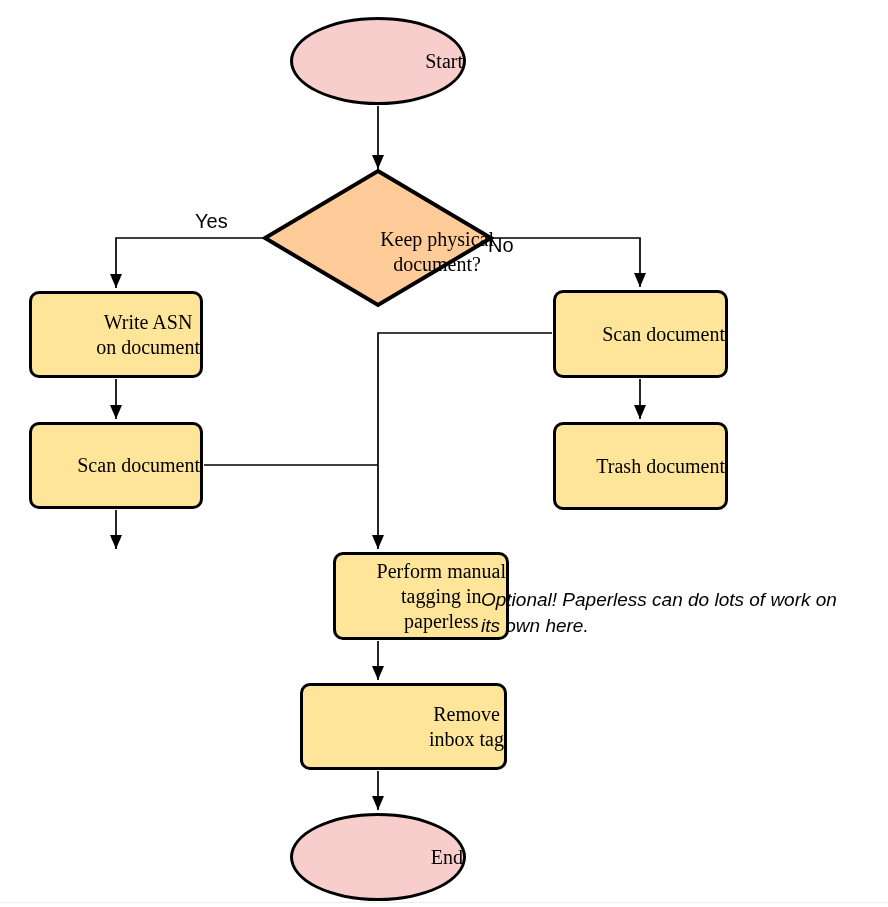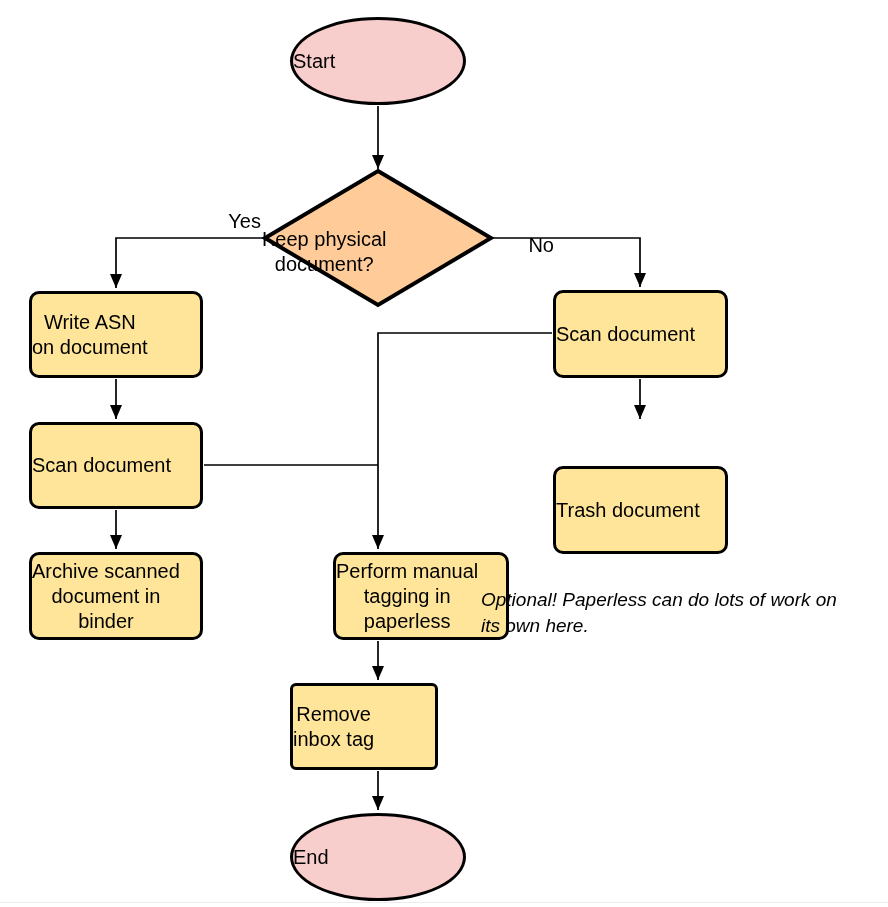--- a/index.html
+++ b/index.html
@@ -15,43 +15,43 @@
     position:relative;
     width:888px;height:907px;
     background:var(--background);
     font-family:"Liberation Sans", sans-serif;
     color:var(--stroke);
     overflow:hidden;
   }
   svg.edges{position:absolute;left:0;top:0;width:888px;height:907px;}
   .node{
     position:absolute;
-    display:flex;align-items:center;justify-content:flex-start;
+    display:flex;align-items:center;justify-content:flex-end;
     box-sizing:border-box;
     text-align:center;
-    font-size:20px;line-height:25px;
+    font-size:20px;line-height:25px;font-family:Liberation Serif, serif;
   }
   .node-label{white-space:pre-line;}
   .terminal{
     background:var(--terminal-fill);
     border:3px solid var(--stroke);
     border-radius:50%;
   }
   .process{
     background:var(--process-fill);
     border:3px solid var(--stroke);
     border-radius:10px;
   }
   .decision{background:transparent;border:none;}
   .decision svg{position:absolute;left:0;top:0;}
   .decision .node-label{position:relative;margin-top:28px;}
   .edge-label{
     position:absolute;
     font-size:20px;line-height:22px;
-    text-align:right;width:66px;
+    text-align:left;width:66px;
   }
   .annotation{
     position:absolute;
     left:481px;top:587px;width:410px;
     font-size:19px;line-height:26px;
     font-style:italic;
     white-space:pre-line;
   }
   .divider{
     position:absolute;left:0;top:902px;width:888px;height:1px;
@@ -97,41 +97,36 @@
 
   <div class="node process" style="left:29px;top:291px;width:174px;height:87px;">
     <span class="node-label">Write ASN
 on document</span>
   </div>
 
   <div class="node process" style="left:29px;top:422px;width:174px;height:87px;">
     <span class="node-label">Scan document</span>
   </div>
 
-  <div class="node process" style="left:29px;top:552px;width:174px;height:88px;">
-    <span class="node-label">Archive scanned
-document in
-binder</span>
-  </div>
 
   <div class="node process" style="left:553px;top:290px;width:175px;height:88px;">
     <span class="node-label">Scan document</span>
   </div>
 
-  <div class="node process" style="left:553px;top:422px;width:175px;height:88px;margin-top:44px;">
+  <div class="node process" style="left:553px;top:422px;width:175px;height:88px;">
     <span class="node-label">Trash document</span>
   </div>
 
   <div class="node process" style="left:290px;top:552px;width:176px;height:88px;margin-left:43px;">
     <span class="node-label">Perform manual
 tagging in
 paperless</span>
   </div>
 
-  <div class="node process" style="left:290px;top:683px;width:148px;height:87px;border-radius:6px;">
+  <div class="node process" style="left:300px;top:683px;width:207px;height:87px;">
     <span class="node-label">Remove
 inbox tag</span>
   </div>
 
   <div class="node terminal" style="left:290px;top:813px;width:176px;height:88px;">
     <span class="node-label">End</span>
   </div>
 
   <div class="edge-label" style="left:195px;top:210px;">Yes</div>
   <div class="edge-label" style="left:488px;top:210px;margin-top:24px;">No</div>

